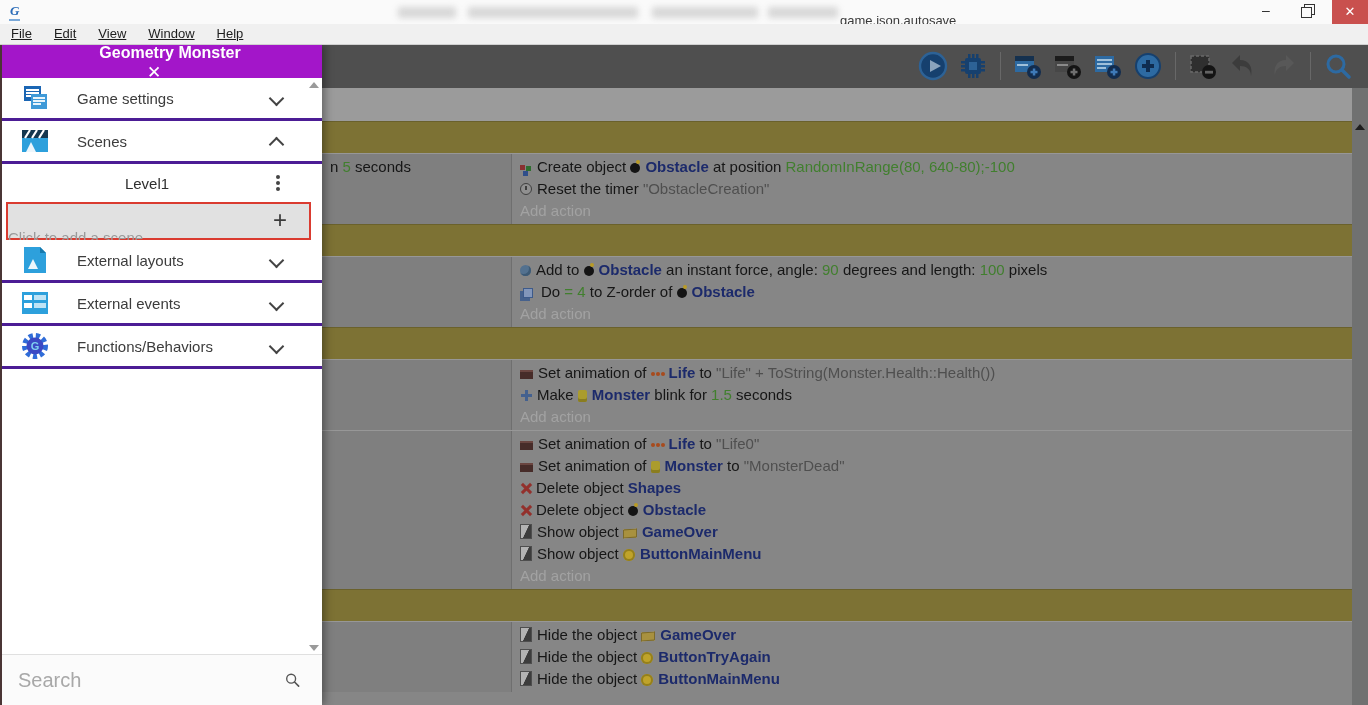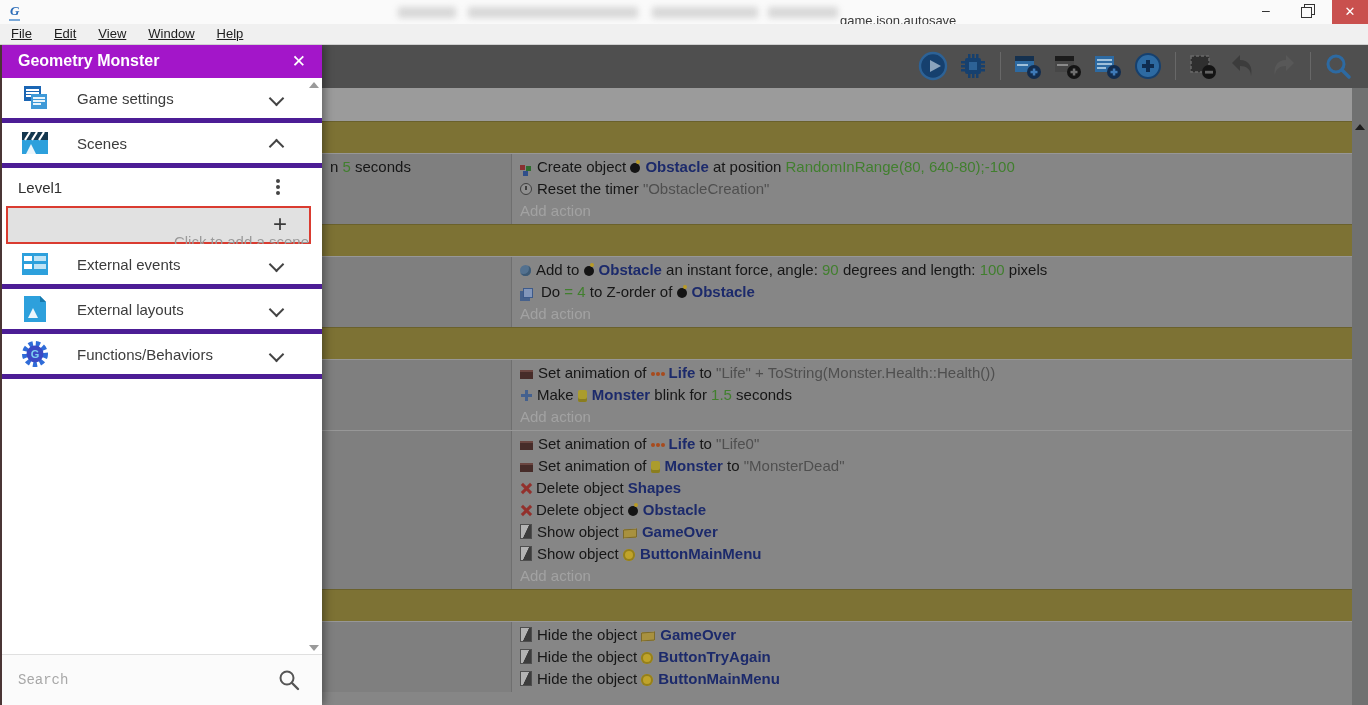--- a/index.html
+++ b/index.html
@@ -61,41 +61,41 @@
   .mi-visibility{width:10px;height:13px;background:linear-gradient(115deg,#b3b3b3 48%,#3c3c3c 52%);border:1px solid #4e4e4e;vertical-align:-2px;}
   .mi-banner{width:14px;height:9px;background:#a8913f;transform:skewY(-5deg);box-shadow:inset 0 0 0 1px #7c6a2a;}
   .mi-coin{width:12px;height:12px;border-radius:50%;background:#bfa32a;box-shadow:inset 0 0 0 2px #947f1c;vertical-align:-2px;}
   
   #main-scrollbar{position:absolute;right:0;top:88px;bottom:0;width:16px;background:#707171;}
   #main-scrollbar .arrow-up{position:absolute;top:36px;left:3px;width:0;height:0;
       border-left:5px solid transparent;border-right:5px solid transparent;border-bottom:6px solid #1e1e1e;}
   
   #drawer{position:absolute;left:0;top:44px;width:322px;bottom:0;background:#ffffff;z-index:100;
           box-shadow:3px 0 8px rgba(0,0,0,0.35);border-left:2px solid #4a3535;box-sizing:border-box;}
-  #drawer-header{height:34px;background:#a316c9;display:flex;align-items:center;}
+  #drawer-header{height:34px;background:#a316c9;display:flex;align-items:center;flex-direction:column;}
   #drawer-title{color:#ffffff;font-size:16px;font-weight:bold;padding-left:16px;flex:1;}
   #drawer-close{color:#ffffff;font-size:17px;padding-right:16px;}
   #drawer-list{position:absolute;top:34px;left:0;right:0;bottom:50px;overflow:hidden;}
-  .ditem{height:40px;display:flex;align-items:center;border-bottom:5px solid #4c1d95;position:relative;background:#fff;}
+  .ditem{height:40px;display:flex;align-items:center;border-bottom:3px solid #4c1d95;position:relative;background:#fff;}
   .ditem .dicon{width:30px;height:30px;margin-left:18px;}
   .ditem .dlabel{margin-left:27px;font-size:15px;color:#3c3c3c;flex:1;}
   .chev{width:9px;height:9px;border-right:2px solid #444;border-bottom:2px solid #444;margin-right:40px;}
   .chev-down{transform:rotate(45deg);}
   .chev-up{transform:rotate(-135deg);margin-top:6px;}
   #scene-row{height:38px;display:flex;align-items:center;background:#fff;}
-  #scene-label{font-size:15px;color:#2f2f2f;padding-left:16px;flex:1;}
+  #scene-label{font-size:15px;color:#2f2f2f;padding-left:16px;flex:1;text-align:center;}
   .kebab{width:4px;height:4px;border-radius:50%;background:#444;box-shadow:0 6px 0 #444,0 -6px 0 #444;margin-right:42px;}
   #add-scene-row{height:34px;margin:0 11px 0 4px;background:#e1e1e1;border:2px solid #da3b30;
                  display:flex;align-items:center;position:relative;}
-  #add-scene-label{flex:1;text-align:right;font-size:15px;color:#9a9a9a;margin-top:32px;}
+  #add-scene-label{flex:1;text-align:left;font-size:15px;color:#9a9a9a;margin-top:32px;}
   #add-scene-plus{position:absolute;right:22px;top:2px;font-size:24px;font-weight:300;color:#3a3a3a;}
   #drawer-search{position:absolute;left:0;right:0;bottom:0;height:50px;background:#fbfbfb;
                  border-top:1px solid #e0e0e0;display:flex;align-items:center;}
-  #search-input{flex:1;border:none;outline:none;background:transparent;font-size:14px;color:#444;
-                padding-left:16px;font-family:Liberation Mono, monospace;}
+  #search-input{flex:1;border:none;outline:none;background:transparent;font-size:20px;color:#444;
+                padding-left:16px;font-family:Liberation Sans, sans-serif;}
   #search-input::placeholder{color:#a8a8a8;}
   #drawer-search svg{margin-right:22px;}
   #drawer-scrollbar{position:absolute;right:2px;top:36px;bottom:52px;width:12px;}
   #drawer-scrollbar .sarrow{position:absolute;left:1px;width:0;height:0;
       border-left:5px solid transparent;border-right:5px solid transparent;}
   #drawer-scrollbar .up{top:2px;border-bottom:6px solid #9a9a9a;}
   #drawer-scrollbar .down{bottom:2px;border-top:6px solid #9a9a9a;}
 </style>
 </head>
 <body>
@@ -309,36 +309,36 @@
       <span id="scene-label">Level1</span>
       <span class="kebab"></span>
     </div>
     <div id="add-scene-row">
       <span id="add-scene-label">Click to add a scene</span>
       <span id="add-scene-plus">+</span>
     </div>
     <div id="items-bottom">
         <div class="ditem">
           <span class="dicon"><svg width="30" height="30" viewBox="0 0 30 30">
+              <polygon points="4,2 20,2 26,8 26,28 4,28" fill="#2da0dc"></polygon>
+              <polygon points="20,2 26,8 20,8" fill="#1679ad"></polygon>
+              <polygon points="8,24 18,24 13,14" fill="#ecf6fc"></polygon>
+            </svg></span>
+          <span class="dlabel">External layouts</span>
+          <span class="chev chev-down"></span>
+        </div>
+        <div class="ditem">
+          <span class="dicon"><svg width="30" height="30" viewBox="0 0 30 30">
               <rect x="2" y="4" width="26" height="22" fill="#2da0dc"></rect>
               <rect x="4" y="7" width="8" height="5" fill="#fff"></rect>
               <rect x="14" y="7" width="12" height="5" fill="#bfe3f5"></rect>
               <rect x="4" y="15" width="8" height="5" fill="#fff"></rect>
               <rect x="14" y="15" width="12" height="5" fill="#bfe3f5"></rect>
             </svg></span>
           <span class="dlabel">External events</span>
-          <span class="chev chev-down"></span>
-        </div>
-        <div class="ditem">
-          <span class="dicon"><svg width="30" height="30" viewBox="0 0 30 30">
-              <polygon points="4,2 20,2 26,8 26,28 4,28" fill="#2da0dc"></polygon>
-              <polygon points="20,2 26,8 20,8" fill="#1679ad"></polygon>
-              <polygon points="8,24 18,24 13,14" fill="#ecf6fc"></polygon>
-            </svg></span>
-          <span class="dlabel">External layouts</span>
           <span class="chev chev-down"></span>
         </div>
         <div class="ditem">
           <span class="dicon"><svg width="30" height="30" viewBox="0 0 30 30">
               <circle cx="15" cy="15" r="10" fill="none" stroke="#2f6cd8" stroke-width="6" stroke-dasharray="4 2.8"></circle>
               <circle cx="15" cy="15" r="8.5" fill="#3b49c4"></circle>
               <text x="15" y="19" text-anchor="middle" font-family="Liberation Sans, sans-serif" font-size="11" font-weight="bold" fill="#7fd0f0">G</text>
             </svg></span>
           <span class="dlabel">Functions/Behaviors</span>
           <span class="chev chev-down"></span>

